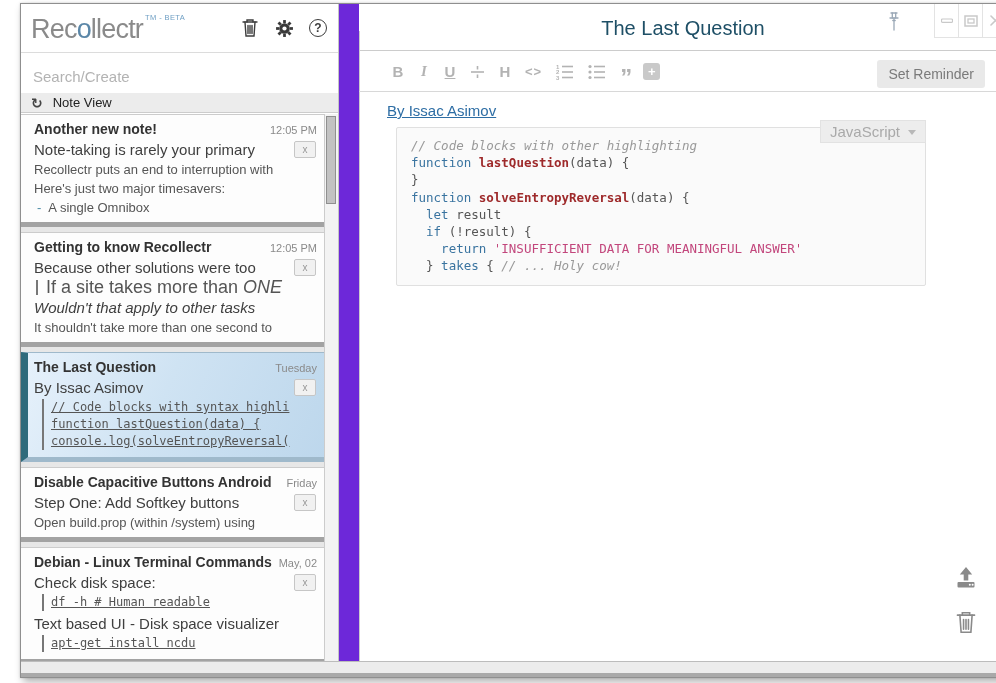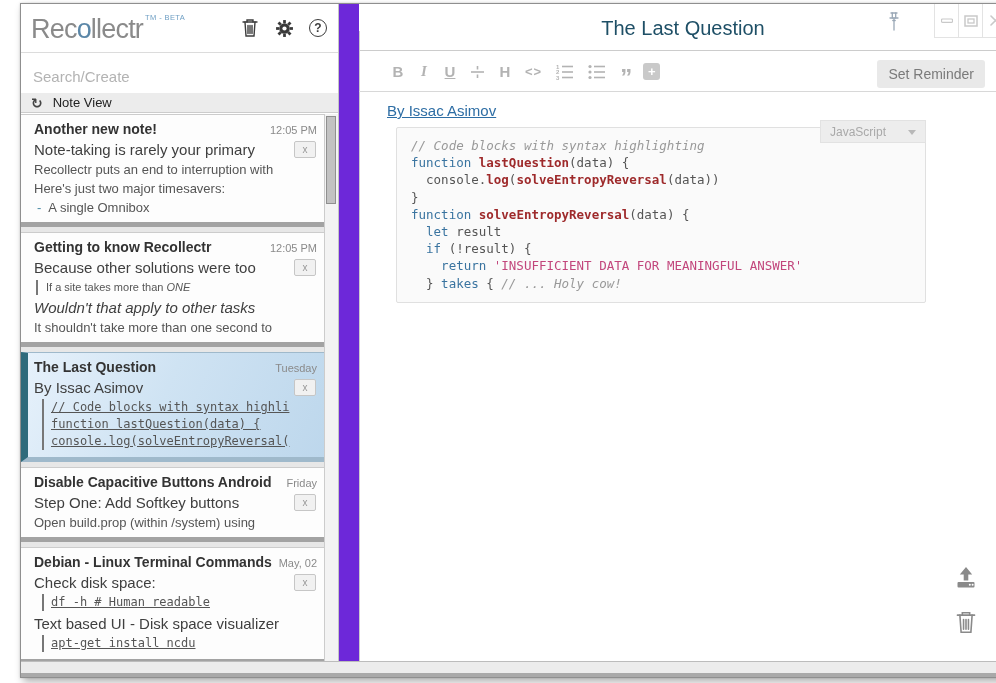--- a/index.html
+++ b/index.html
@@ -39,21 +39,21 @@
   .note-card.selected{background:linear-gradient(115deg,#e6f1fb 0%,#cfe3f3 45%,#bdd7ec 100%);
     border-left:7px solid #2e6a7b;padding-left:6px;border-top-color:#9fb9cb;border-bottom-color:#9fb9cb;}
   .note-head{display:flex;justify-content:space-between;align-items:baseline;height:16px;}
   .note-title{font-size:14px;font-weight:bold;color:#333;white-space:nowrap;}
   .note-time{font-size:11px;color:#8a8a8a;white-space:nowrap;}
   .line{position:relative;color:#555;white-space:nowrap;overflow:hidden;}
   .line.lead{font-size:15px;color:#3f3f3f;margin-top:4px;line-height:17px;padding-right:30px;}
   .line.plain{font-size:13px;margin-top:4px;line-height:15px;}
   .line.bullet{font-size:13px;margin-top:4px;line-height:15px;}
   .dash{color:#4e8ca6;margin:0 7px 0 3px;}
-  .line.quote{font-size:11px;border-left:2px solid #777;padding-left:8px;margin-left:2px;margin-top:4px;line-height:15px;}
+  .line.quote{font-size:18px;border-left:2px solid #777;padding-left:8px;margin-left:2px;margin-top:4px;line-height:15px;}
   .line.quote em{font-style:italic;}
   .line.italic{font-size:15px;font-style:italic;color:#3f3f3f;margin-top:4px;line-height:17px;}
   .line.mono{font-family:"DejaVu Sans Mono",monospace;font-size:12px;border-left:2px solid #777;
     padding-left:7px;margin-left:8px;margin-top:3px;line-height:17px;white-space:pre;text-decoration:underline;}
   .line.mono + .line.mono{margin-top:0;}
   .close-x{position:absolute;right:1px;top:0;width:22px;height:17px;background:#f1f1f1;border:1px solid #c6c6c6;
     border-radius:2px;color:#999;font-size:10px;line-height:14px;text-align:center;padding:0;font-family:inherit;}
 
   
   .main{position:absolute;left:338px;top:0;right:0;bottom:16px;background:#fff;}
@@ -83,21 +83,21 @@
 
   .codeblock{position:absolute;left:37px;top:123px;width:530px;background:#fafafa;border:1px solid #e0e0e0;
     border-radius:2px;padding:9px 14px 10px;}
   .code-line{font-family:"DejaVu Sans Mono",monospace;font-size:12.5px;line-height:17.2px;white-space:pre;}
   .tok-cm{color:#999;font-style:italic;}
   .tok-kw{color:#3a74a0;}
   .tok-fn{color:#9e2a2b;font-weight:bold;}
   .tok-str{color:#c2467c;}
   .tok-pl{color:#555;}
   .lang-select{position:absolute;top:-8px;right:-1px;width:106px;height:23px;background:#ededed;
-    border:1px solid #e2e2e2;color:#a9a9a9;font-size:12px;display:flex;align-items:center;padding:0 9px;cursor:pointer;}
+    border:1px solid #e2e2e2;color:#a9a9a9;font-size:15px;display:flex;align-items:center;padding:0 9px;cursor:pointer;}
   .tri{position:absolute;right:9px;top:9px;width:0;height:0;border-left:4px solid transparent;
     border-right:4px solid transparent;border-top:5px solid #b8b8b8;}
 
   .action-btn{position:absolute;background:none;border:none;padding:0;}
   .action-upload{right:28px;top:562px;}
   .action-trash{right:30px;top:606px;}
 
   .bottom-bar{position:absolute;left:0;right:0;bottom:0;height:16px;background:#ececec;
     border-top:1px solid #bcbcbc;box-shadow:inset 0 -4px 0 #a9a9a9;}
 </style>
@@ -303,23 +303,22 @@
     <button class="set-reminder">Set Reminder</button>
 
     <a class="byline">By Issac Asimov</a>
 
     <div class="codeblock">
       <div class="lang-select">
         <span>JavaScript</span>
         <span class="tri"></span>
       </div>
       <div id="code-lines">
-          <div class="code-line"><span class="tok-cm">// Code blocks with syntax highlighting</span></div>
+          <div class="code-line"><span class="tok-cm">// Code blocks with other highlighting</span></div>
           <div class="code-line"><span class="tok-kw">function</span><span class="tok-pl"> </span><span class="tok-fn">lastQuestion</span><span class="tok-pl">(data) {</span></div>
-          <div class="code-line"><span class="tok-pl">  console.</span><span class="tok-fn">log</span><span class="tok-pl">(</span><span class="tok-fn">solveEntropyReversal</span><span class="tok-pl">(data))</span></div>
           <div class="code-line"><span class="tok-pl">}</span></div>
           <div class="code-line"><span class="tok-kw">function</span><span class="tok-pl"> </span><span class="tok-fn">solveEntropyReversal</span><span class="tok-pl">(data) {</span></div>
           <div class="code-line"><span class="tok-pl">  </span><span class="tok-kw">let</span><span class="tok-pl"> result</span></div>
           <div class="code-line"><span class="tok-pl">  </span><span class="tok-kw">if</span><span class="tok-pl"> (!result) {</span></div>
           <div class="code-line"><span class="tok-pl">    </span><span class="tok-kw">return</span><span class="tok-pl"> </span><span class="tok-str">'INSUFFICIENT DATA FOR MEANINGFUL ANSWER'</span></div>
           <div class="code-line"><span class="tok-pl">  } </span><span class="tok-kw">takes</span><span class="tok-pl"> { </span><span class="tok-cm">// ... Holy cow!</span></div>
         </div>
     </div>
 
     <button class="action-btn action-upload">

